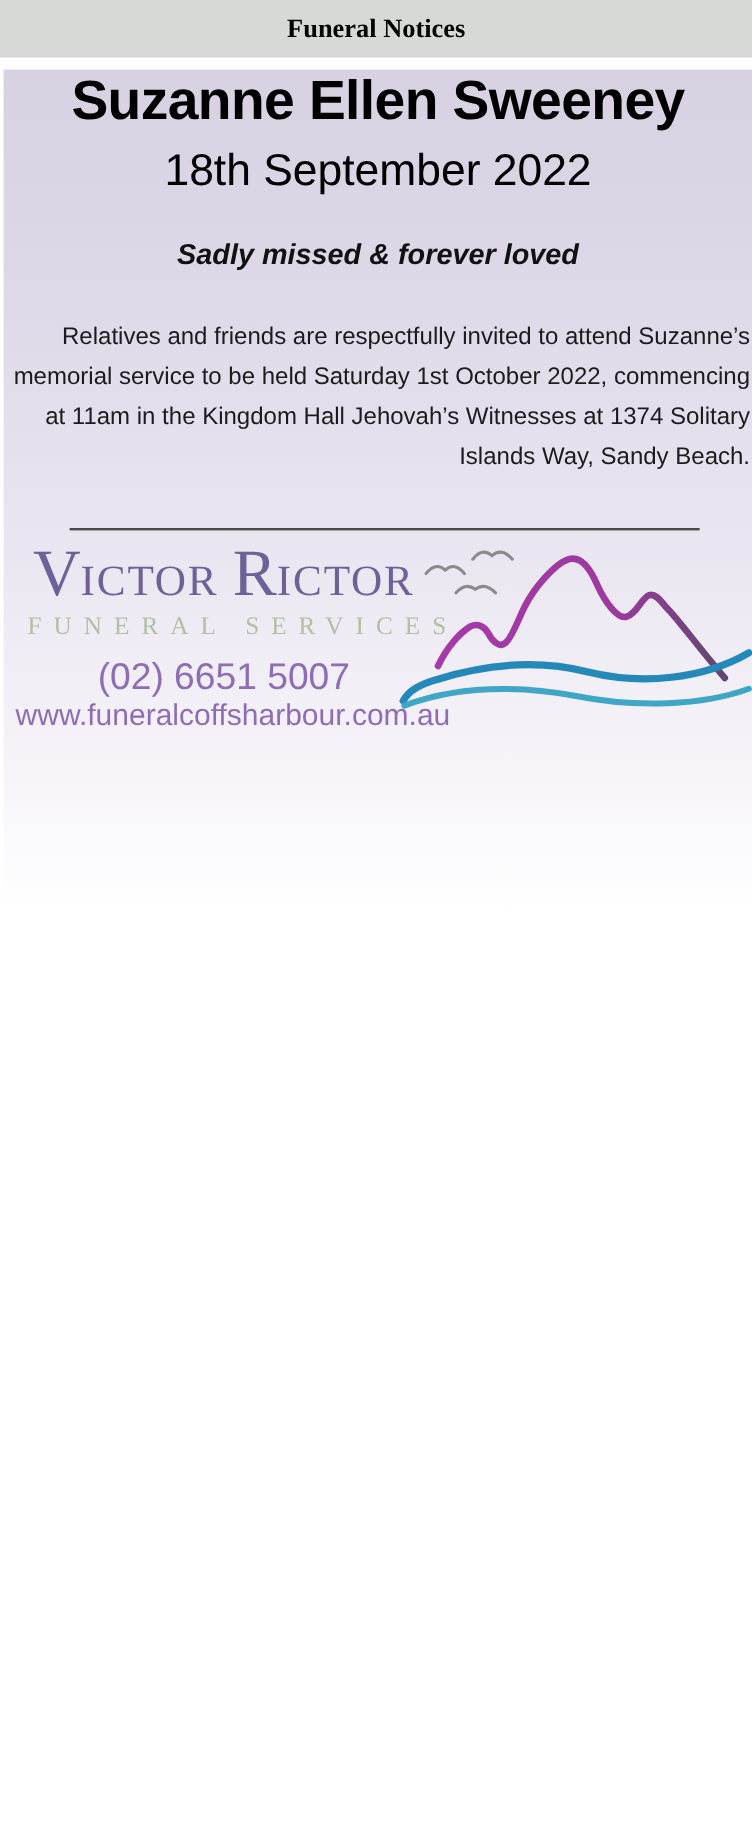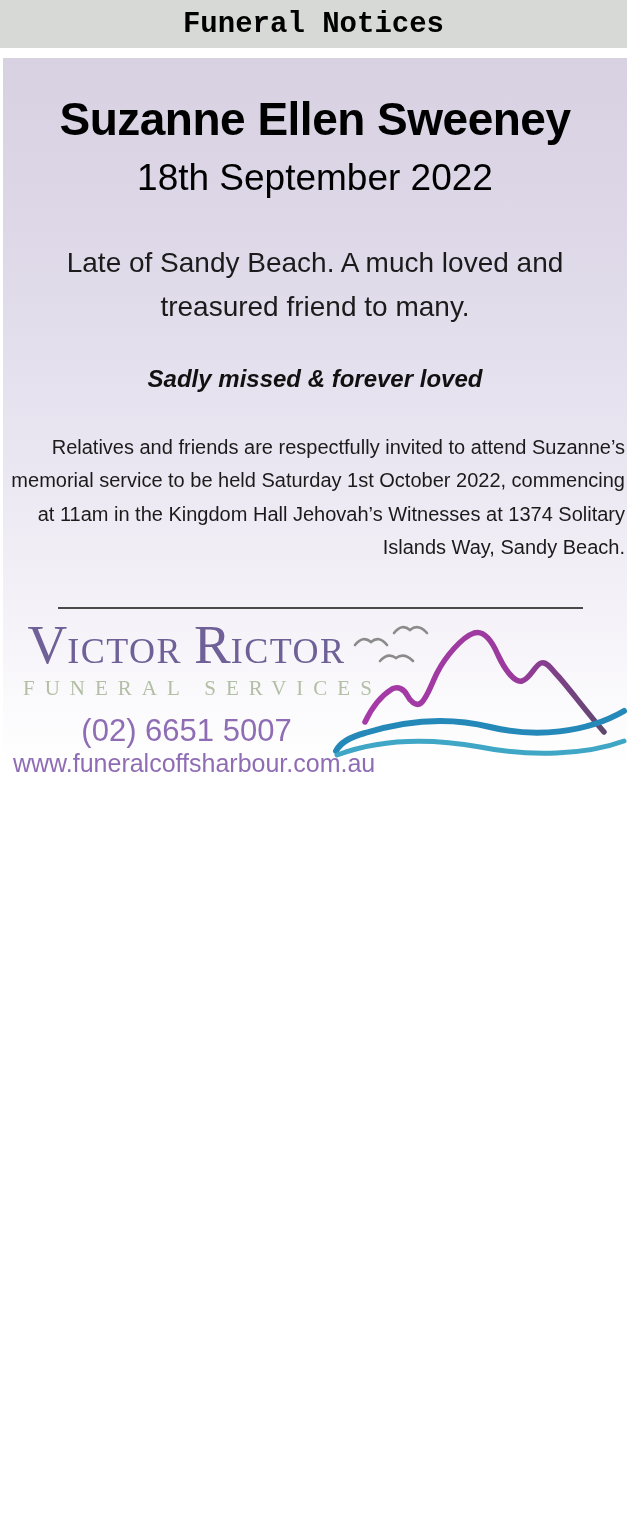--- a/index.html
+++ b/index.html
@@ -15,30 +15,30 @@
   body{
     width:627px;height:1536px;background:#ffffff;
     font-family:"Liberation Sans",sans-serif;
     position:relative;overflow:hidden;
   }
   .header{
     width:627px;height:48px;background:var(--header_bar);
     display:flex;align-items:center;justify-content:center;
   }
   .header-title{
-    margin:0;font-size:29px;font-weight:700;color:#000;
-    font-family:Liberation Mono, monospace;
+    margin:0;font-size:22px;font-weight:700;color:#000;
+    font-family:Liberation Serif, serif;
   }
   .notice-card{
     margin:10px 0 0 3px;width:624px;height:828px;
     background:linear-gradient(180deg,var(--notice_bg_top) 0%,#ddd7e7 20%,#e8e4f0 45%,#f6f4f9 70%,#ffffff 85%);
     text-align:center;
   }
   .deceased-name{
-    margin:0;padding-top:36px;font-size:46px;line-height:1.1;
+    margin:0;font-size:46px;line-height:1.1;
     font-weight:700;color:#000;letter-spacing:-0.5px;
   }
   .death-date{
     margin:12px 0 0;font-size:37px;font-weight:400;color:#000;
   }
   .notice-intro{
     margin:42px auto 0;max-width:545px;font-size:28px;line-height:1.58;color:#1b1b1b;
   }
   .notice-tribute{
     margin:36px 0 0;font-size:24px;font-weight:700;font-style:italic;color:#111;
@@ -80,21 +80,20 @@
 </head>
 <body>
 
 <div class="header">
   <h1 class="header-title">Funeral Notices</h1>
 </div>
 
 <div class="notice-card">
   <h2 class="deceased-name">Suzanne Ellen Sweeney</h2>
   <h3 class="death-date">18th September 2022</h3>
-  <p class="notice-intro">Late of Sandy Beach. A much loved and treasured friend to many.</p>
   <p class="notice-tribute">Sadly missed &amp; forever loved</p>
   <p class="notice-details">Relatives and friends are respectfully invited to attend Suzanne’s memorial service to be held Saturday 1st October 2022, commencing at 11am in the Kingdom Hall Jehovah’s Witnesses at 1374 Solitary Islands Way, Sandy Beach.</p>
 
   <div class="divider"></div>
 
   <div class="brand">
     <div class="brand-text">
       <div class="brand-name">
         <span class="word1"><span class="cap">V</span><span class="rest">ICTOR</span></span><span class="word2"><span class="cap">R</span><span class="rest">ICTOR</span></span>
       </div>

